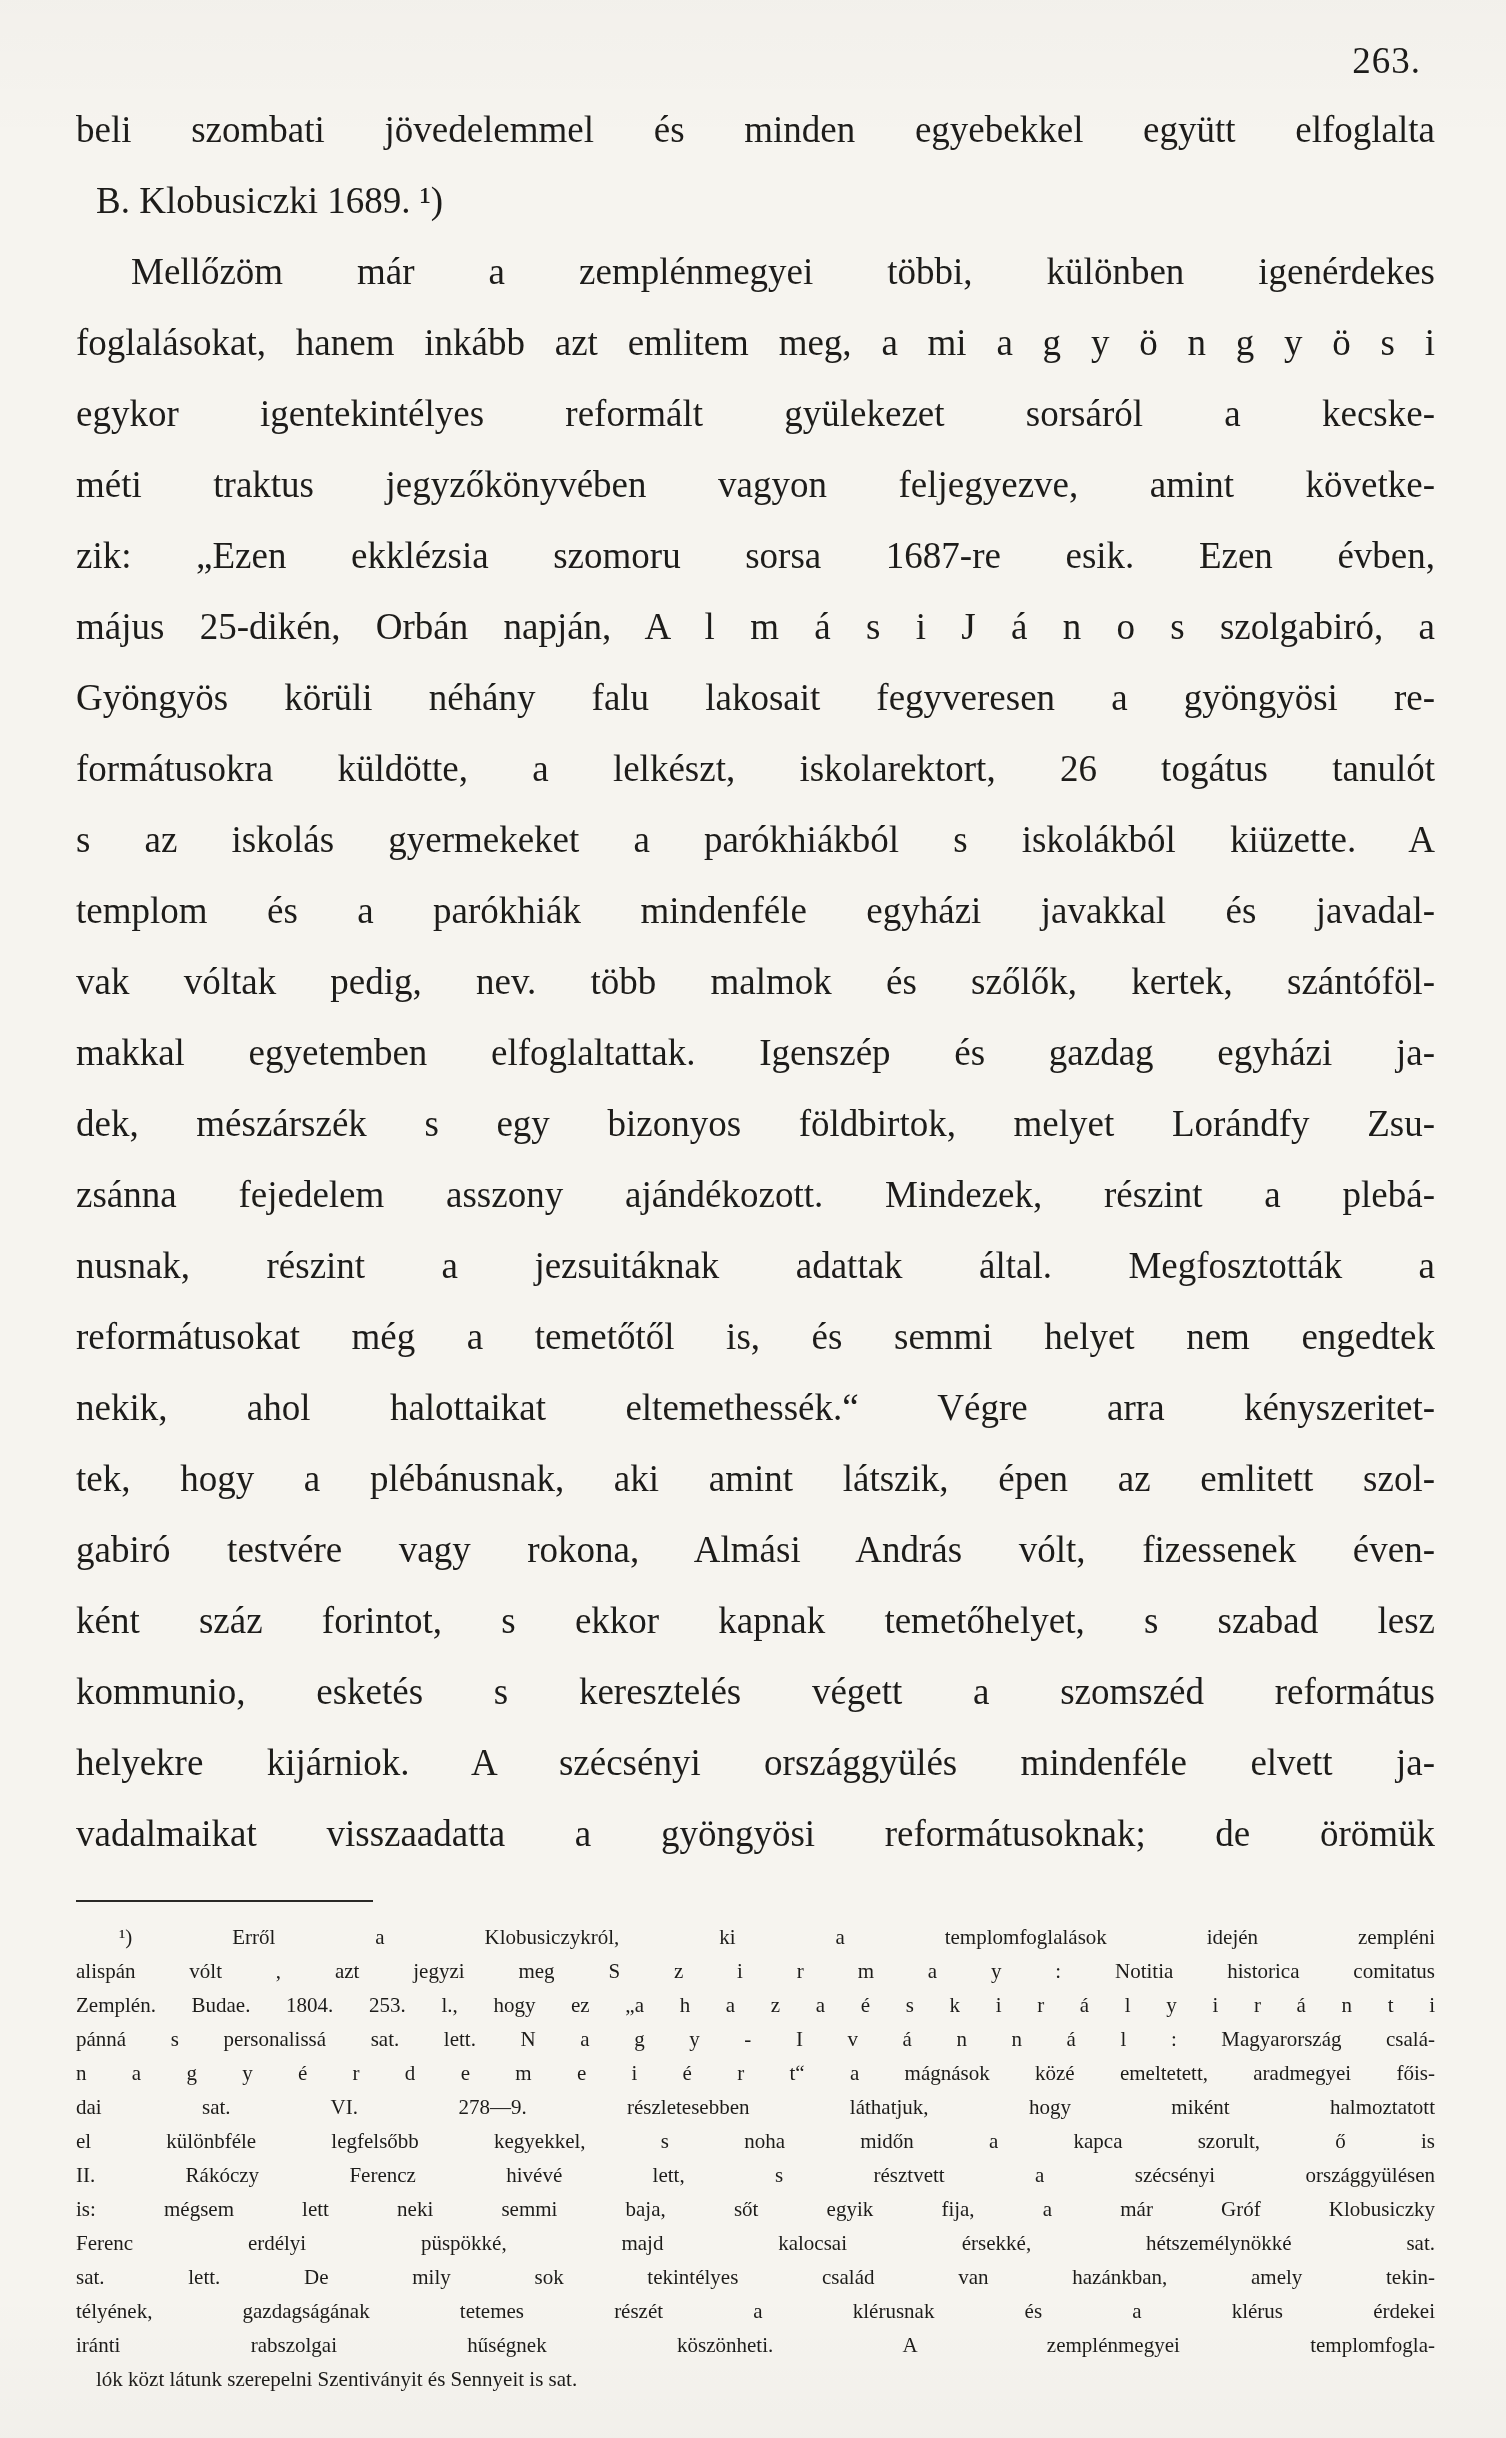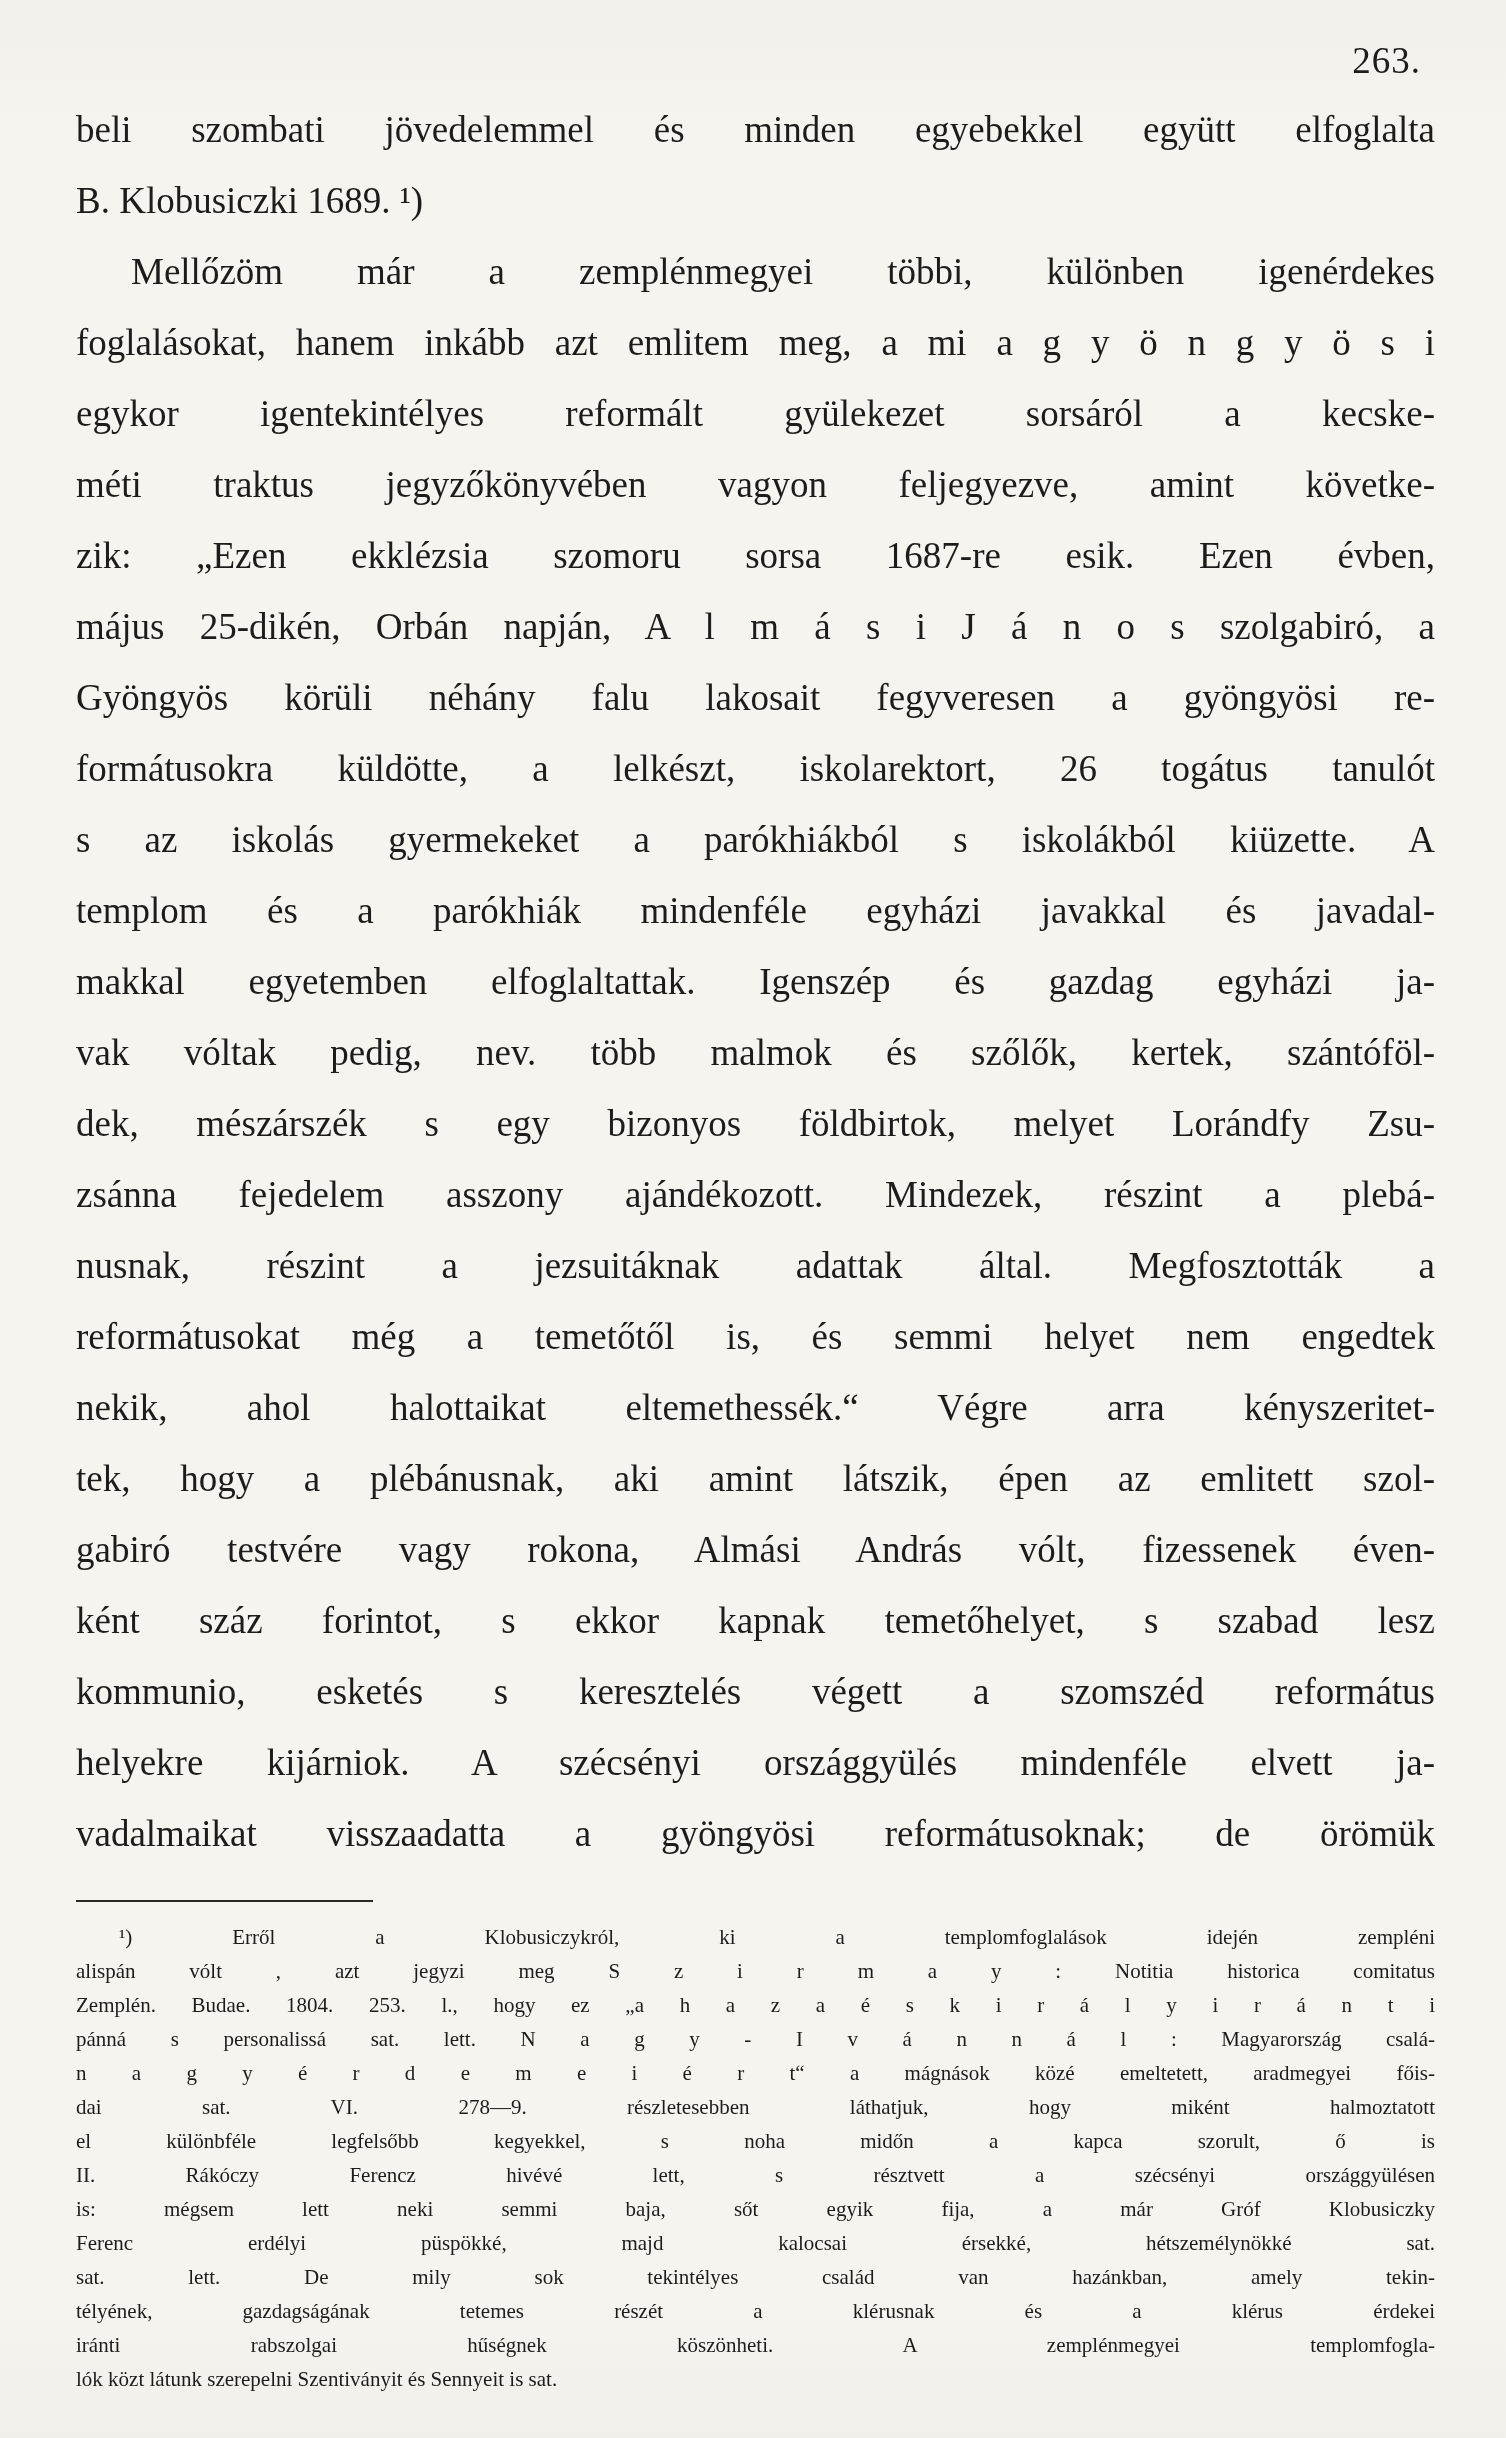--- a/index.html
+++ b/index.html
@@ -65,20 +65,21 @@
   }
   .line.indent {
     padding-left: 55px;
   }
   .footnote .line.indent {
     padding-left: 43px;
   }
   .line.no-just {
     text-align: center;
     text-align-last: left;
+    margin-left: 20px;
   }
 </style>
 </head>
 <body>
 
 <div class="page" style="--paper: #f6f4ef; --ink: #1d1c1a;">
   <div class="page-number">263.</div>
 
   <div class="content">
     <div class="body-text">
@@ -87,22 +88,22 @@
         <div class="line indent">Mellőzöm már a zemplénmegyei többi, különben igenérdekes</div>
         <div class="line">foglalásokat, hanem inkább azt emlitem meg, a mi a g y ö n g y ö s i</div>
         <div class="line">egykor igentekintélyes reformált gyülekezet sorsáról a kecske-</div>
         <div class="line">méti traktus jegyzőkönyvében vagyon feljegyezve, amint követke-</div>
         <div class="line">zik: „Ezen ekklézsia szomoru sorsa 1687-re esik.  Ezen évben,</div>
         <div class="line">május 25-dikén, Orbán napján, A l m á s i  J á n o s szolgabiró, a</div>
         <div class="line">Gyöngyös körüli néhány falu lakosait fegyveresen a gyöngyösi re-</div>
         <div class="line">formátusokra küldötte, a lelkészt, iskolarektort, 26 togátus tanulót</div>
         <div class="line">s az iskolás gyermekeket a parókhiákból s iskolákból kiüzette.  A</div>
         <div class="line">templom és a parókhiák mindenféle egyházi javakkal és javadal-</div>
+        <div class="line">vak vóltak pedig, nev. több malmok és szőlők, kertek, szántóföl-</div>
         <div class="line">makkal egyetemben elfoglaltattak. Igenszép és gazdag egyházi ja-</div>
-        <div class="line">vak vóltak pedig, nev. több malmok és szőlők, kertek, szántóföl-</div>
         <div class="line">dek, mészárszék s egy bizonyos földbirtok, melyet Lorándfy Zsu-</div>
         <div class="line">zsánna fejedelem asszony ajándékozott. Mindezek, részint a plebá-</div>
         <div class="line">nusnak, részint a jezsuitáknak adattak által. Megfosztották a</div>
         <div class="line">reformátusokat még a temetőtől is, és semmi helyet nem engedtek</div>
         <div class="line">nekik, ahol halottaikat eltemethessék.“ Végre arra kényszeritet-</div>
         <div class="line">tek, hogy a plébánusnak, aki amint látszik, épen az emlitett szol-</div>
         <div class="line">gabiró testvére vagy rokona, Almási András vólt, fizessenek éven-</div>
         <div class="line">ként száz forintot, s ekkor kapnak temetőhelyet, s szabad lesz</div>
         <div class="line">kommunio, esketés s keresztelés végett a szomszéd református</div>
         <div class="line">helyekre kijárniok. A szécsényi országgyülés mindenféle elvett ja-</div>

